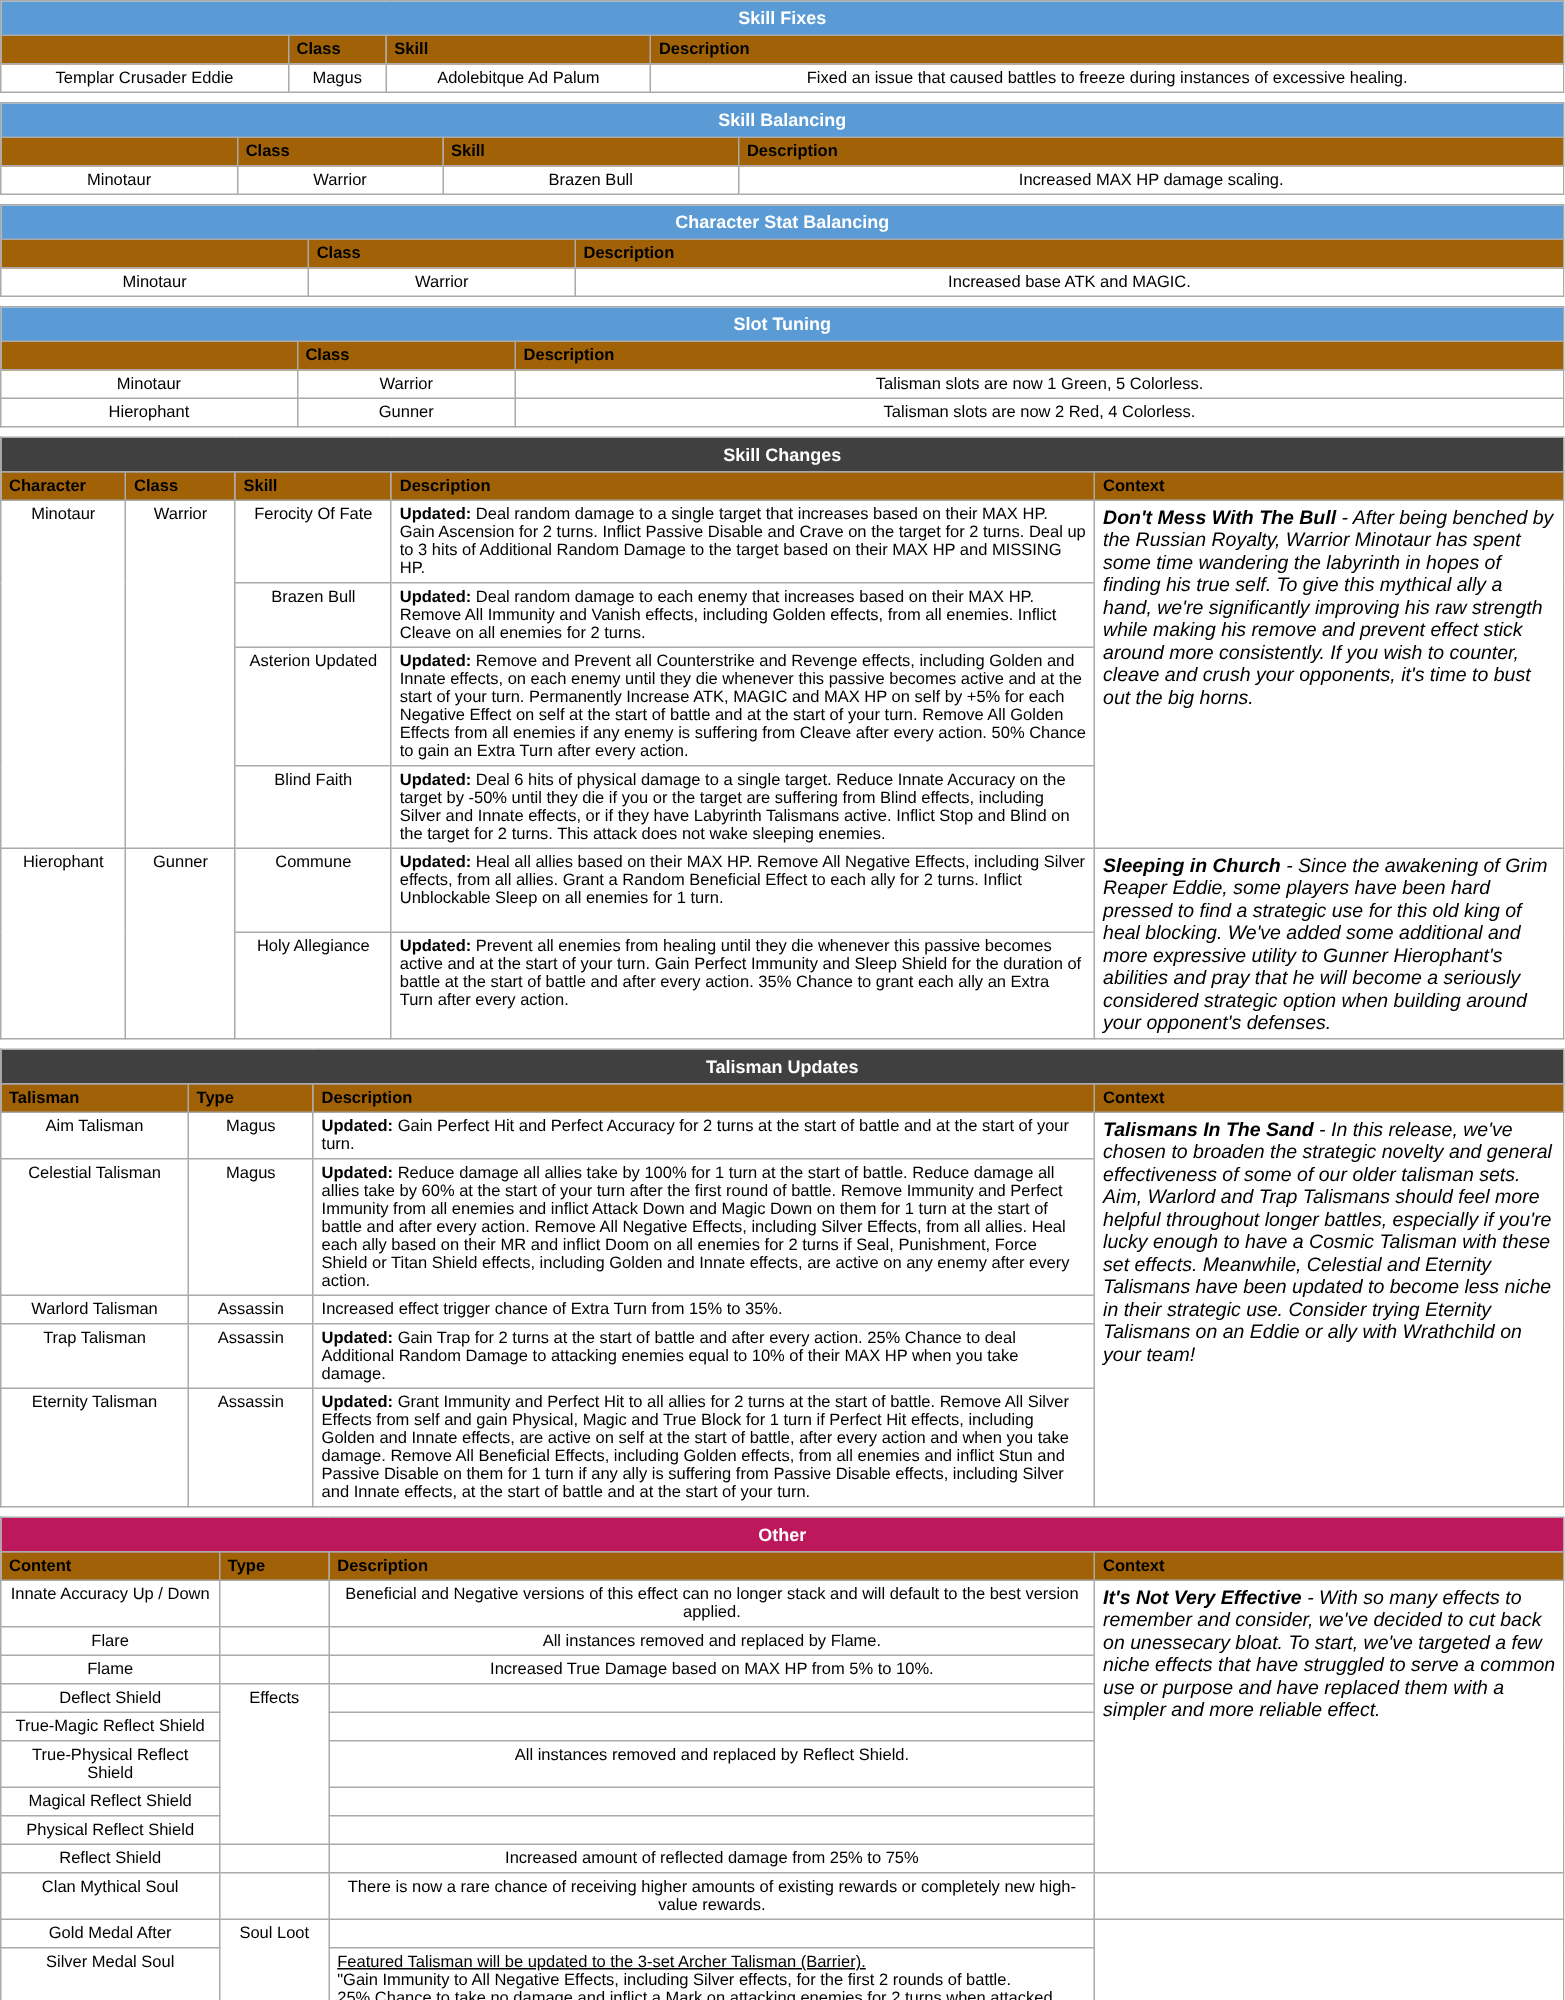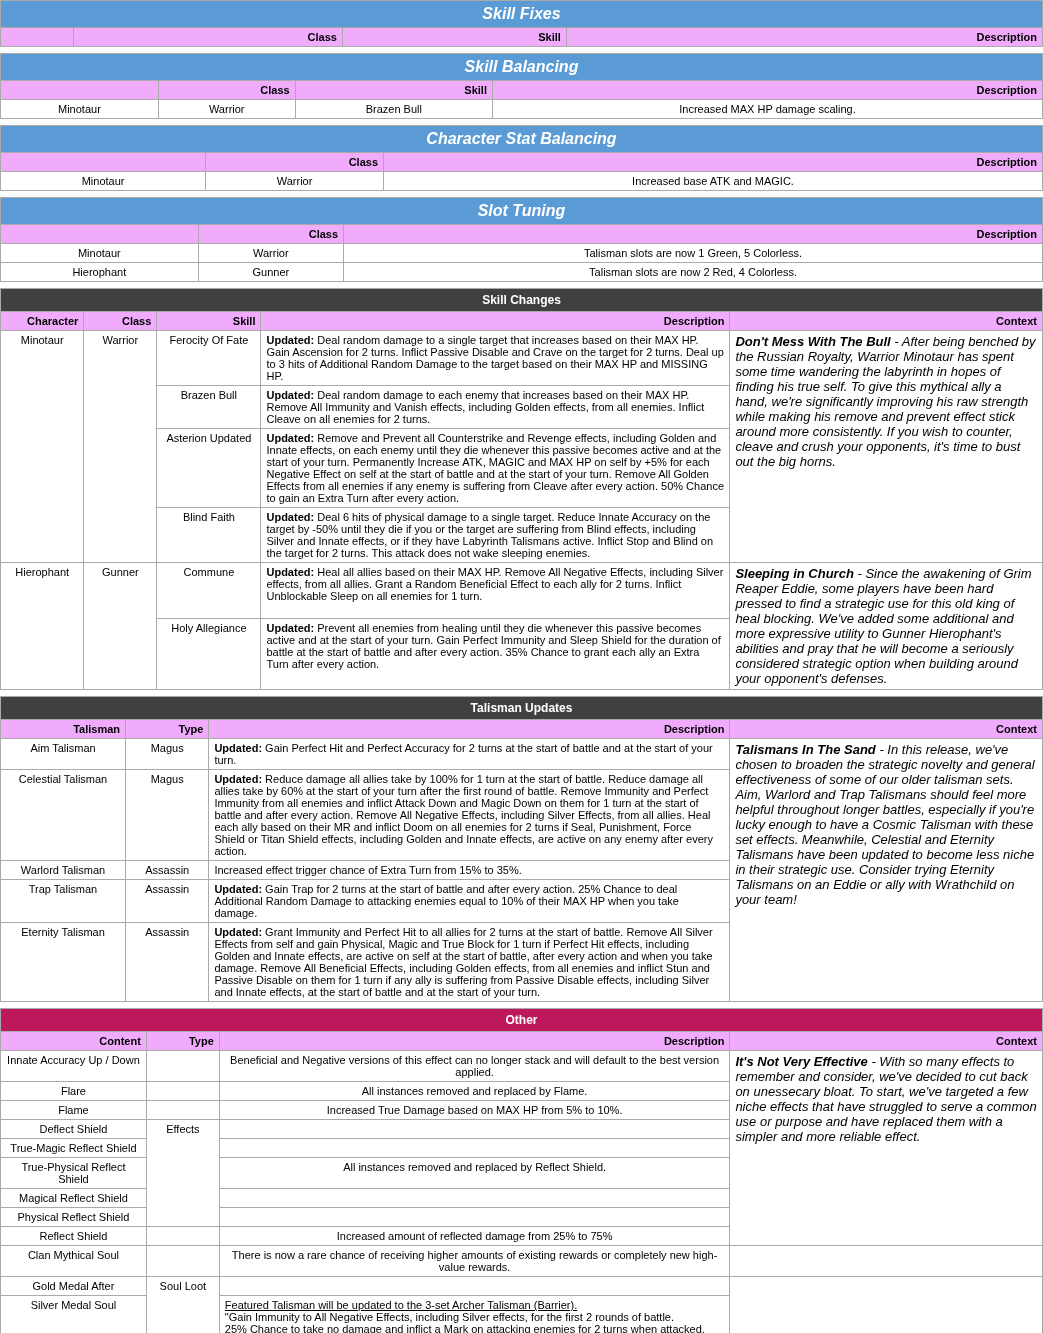--- a/index.html
+++ b/index.html
@@ -14,38 +14,37 @@
       width: 100%;
       border-collapse: collapse;
       margin-bottom: 6px;
     }
     th, td {
       border: 1px solid #aaa;
       padding: 3px 5px;
       vertical-align: top;
     }
     th {
-      background: #f0abfc;
+      background: #a16207;
       font-weight: bold;
-      text-align: right;
+      text-align: left;
     }
     td {
       text-align: center;
     }
     td.left {
       text-align: left;
     }
     .section-header {
       background: #5b9bd5;
       color: #fff;
       text-align: center;
       font-weight: bold;
-      font-size: 16px;
+      font-size: 12px;
       padding: 4px;
-      font-style: italic;
     }
     .section-header-teal {
       background: #404040;
       color: #fff;
       text-align: center;
       font-weight: bold;
       font-size: 12px;
       padding: 4px;
     }
     .section-header-gray {
@@ -71,20 +70,26 @@
   <tbody>
       <tr>
     <td colspan="4" class="section-header">Skill Fixes</td>
   </tr>
   <tr>
     <th></th>
     <th>Class</th>
     <th>Skill</th>
     <th>Description</th>
   </tr>
+  <tr>
+    <td>Templar Crusader Eddie</td>
+    <td>Magus</td>
+    <td>Adolebitque Ad Palum</td>
+    <td>Fixed an issue that caused battles to freeze during instances of excessive healing.</td>
+  </tr>
 </tbody>
   </table>
 
 <table>
   <tbody>
       <tr>
     <td colspan="4" class="section-header">Skill Balancing</td>
   </tr>
   <tr>
     <th></th>

